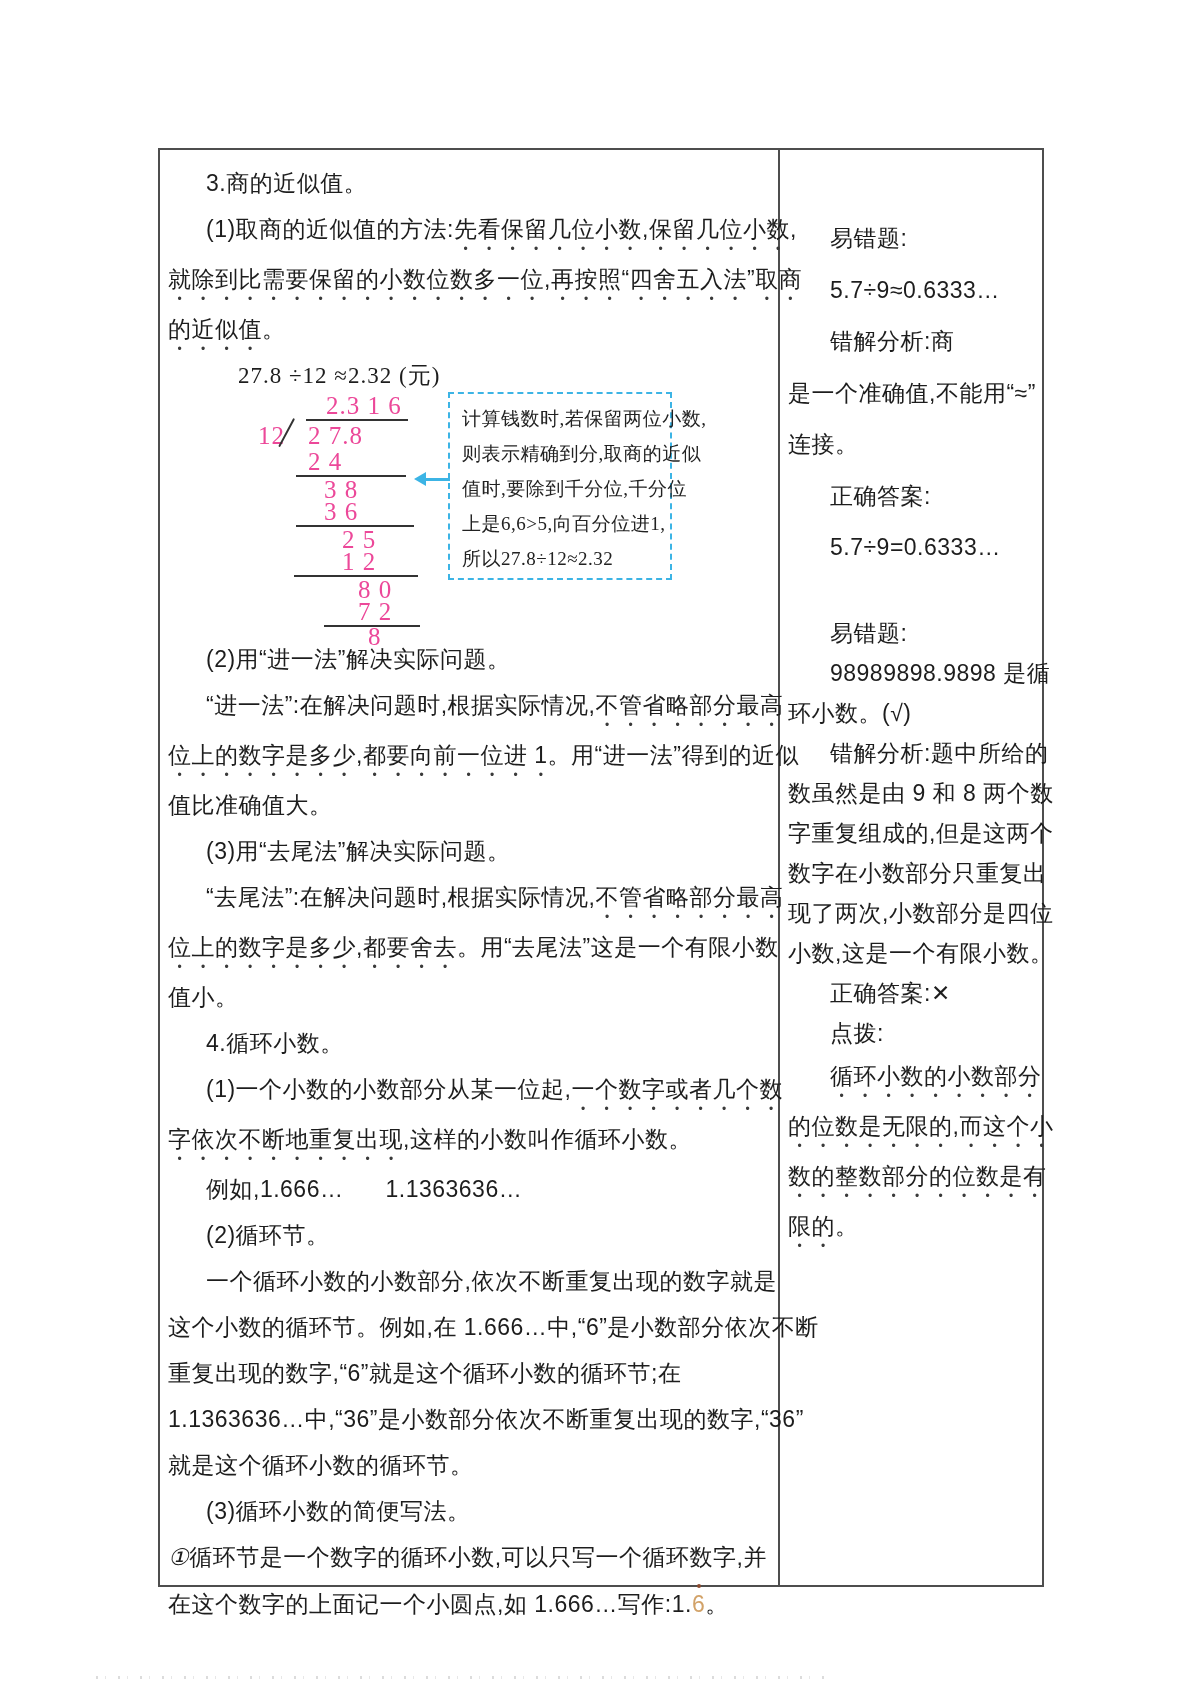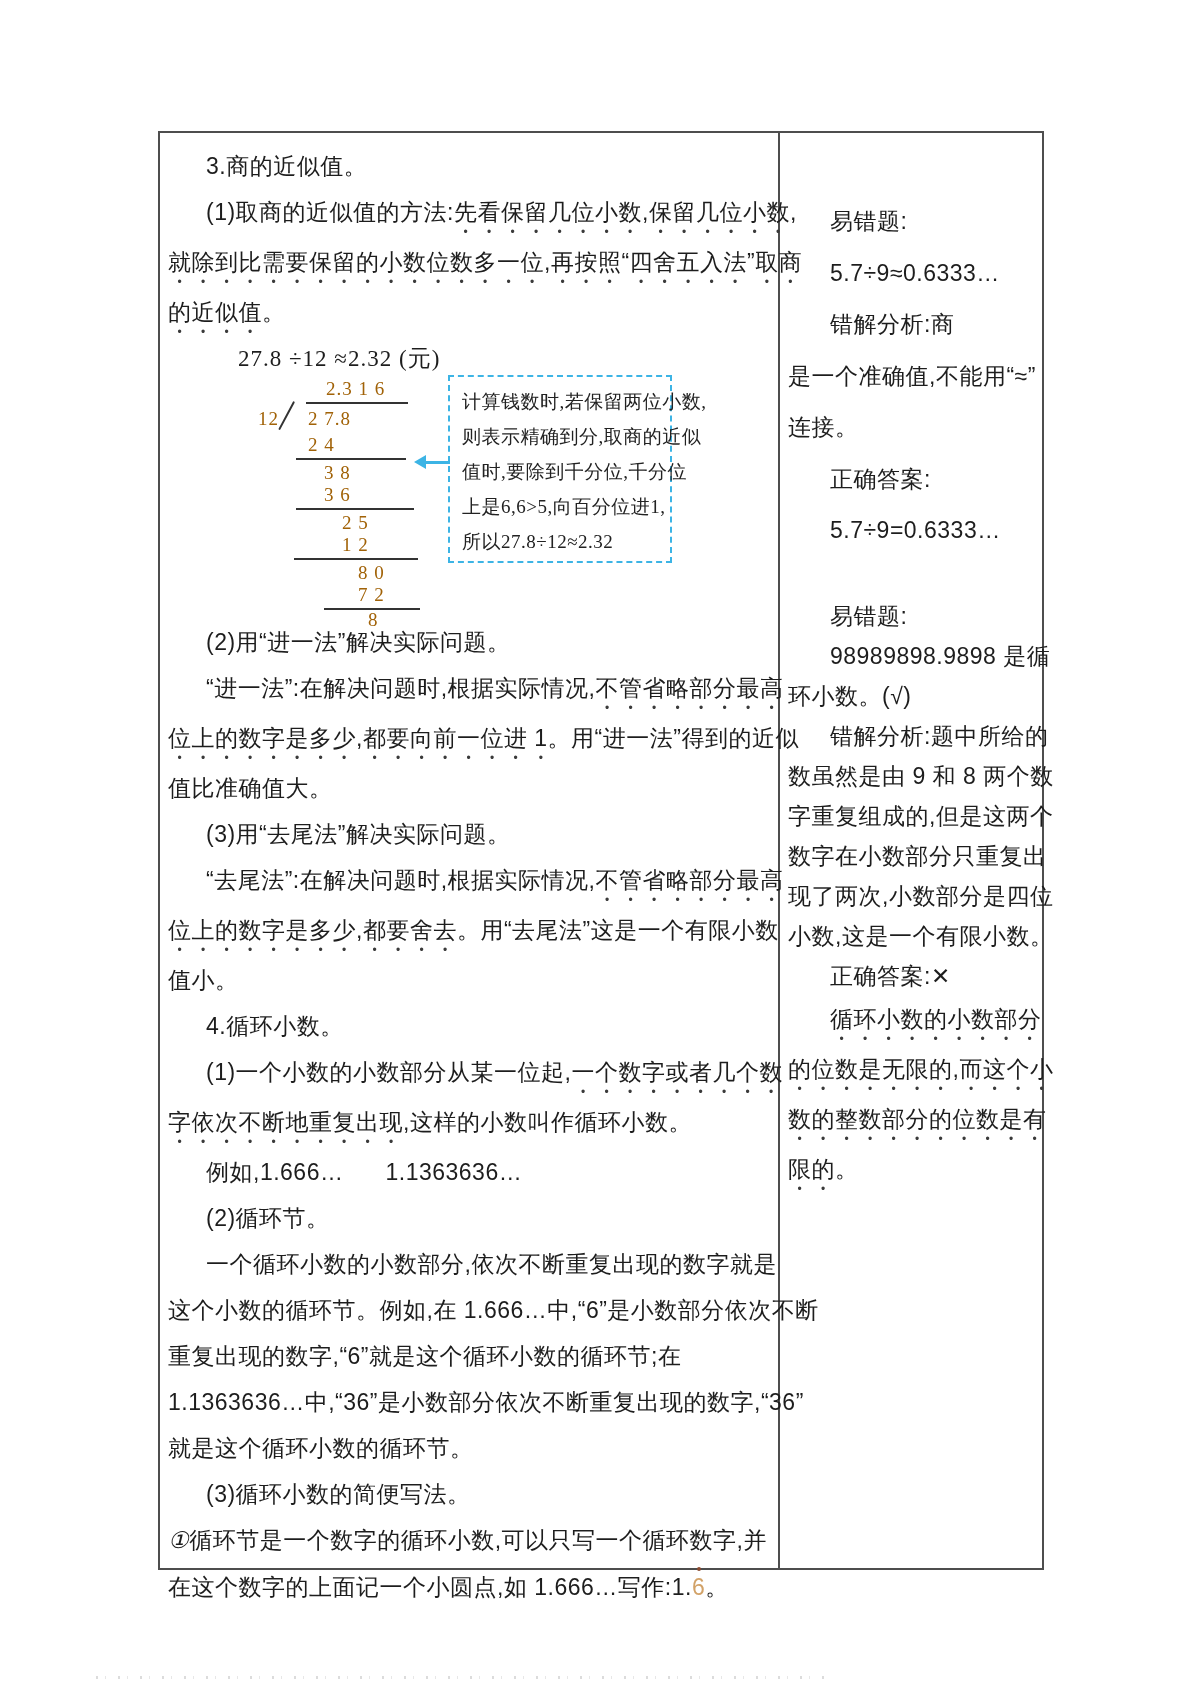--- a/index.html
+++ b/index.html
@@ -2,40 +2,40 @@
 <html><head>
 <meta charset="utf-8">
 <style>
   html,body{margin:0;padding:0;}
   body{
     width:1202px;height:1681px;position:relative;background:#ffffff;
     font-family:"Liberation Sans",sans-serif;color:#1d1d1d;
     -webkit-font-smoothing:antialiased;
   }
   .sheet{
-    position:absolute;left:158px;top:131px;width:886px;height:1439px;
+    position:absolute;left:158px;top:148px;width:886px;height:1439px;
     border:2px solid #4e4e4e;display:flex;background:#fff;box-sizing:border-box;
   }
   .col-left{width:620px;border-right:2px solid #4e4e4e;box-sizing:border-box;padding-top:10px;position:relative;}
   .col-right{flex:1;box-sizing:border-box;padding-top:63px;}
   .tl{font-size:23px;line-height:46px;white-space:nowrap;padding-left:8px;letter-spacing:0.5px;}
   .ind{padding-left:46px;}
   .em{
     -webkit-text-emphasis:filled dot #3a3a3a;
     -webkit-text-emphasis-position:under right;
     text-emphasis:filled dot #3a3a3a;
     text-emphasis-position:under right;
   }
   .formula{
     font-family:"Liberation Serif",serif;font-size:23px;line-height:40px;height:40px;
     padding-left:78px;letter-spacing:1px;white-space:nowrap;
   }
   .divwrap{position:relative;height:240px;}
   .division{position:absolute;left:80px;top:0;width:220px;height:238px;
-    font-family:"Liberation Serif",serif;font-size:19px;color:#a16207;}
+    font-family:"Liberation Serif",serif;font-size:25px;color:#ec4899;}
   .division .num{position:absolute;white-space:pre;letter-spacing:1px;line-height:20px;}
   .dline{position:absolute;height:2px;background:#333;}
   .d-quot{left:86px;top:0;}
   .d-vinc{left:66px;top:23px;width:102px;}
   .d-divisor{left:18px;top:30px;}
   .d-slash{position:absolute;left:53px;top:23px;width:2px;height:32px;background:#333;transform:rotate(28deg);transform-origin:top right;border-radius:2px;}
   .d-dividend{left:68px;top:30px;}
   .d-s1{left:68px;top:56px;}
   .d-u1{left:56px;top:79px;width:110px;}
   .d-s2{left:84px;top:84px;}
@@ -158,20 +158,21 @@
       <div class="rl rind"><span>易错题:</span></div>
       <div class="rl rind"><span>98989898.9898 是循</span></div>
       <div class="rl"><span>环小数。(√)</span></div>
       <div class="rl rind"><span>错解分析:题中所给的</span></div>
       <div class="rl"><span>数虽然是由 9 和 8 两个数</span></div>
       <div class="rl"><span>字重复组成的,但是这两个</span></div>
       <div class="rl"><span>数字在小数部分只重复出</span></div>
       <div class="rl"><span>现了两次,小数部分是四位</span></div>
       <div class="rl"><span>小数,这是一个有限小数。</span></div>
       <div class="rl rind"><span>正确答案:✕</span></div>
+      <div class="rl rind"><span>点拨:</span></div>
       <div class="rl rind tall"><span class="em">循环小数的小数部分</span></div>
       <div class="rl tall"><span class="em">的位数是无限的,而这个小</span></div>
       <div class="rl tall"><span class="em">数的整数部分的位数是有</span></div>
       <div class="rl tall"><span class="em">限的</span><span>。</span></div>
     </div>
   </div>
 </div>
 
 <div class="cut-strip"></div>
 

